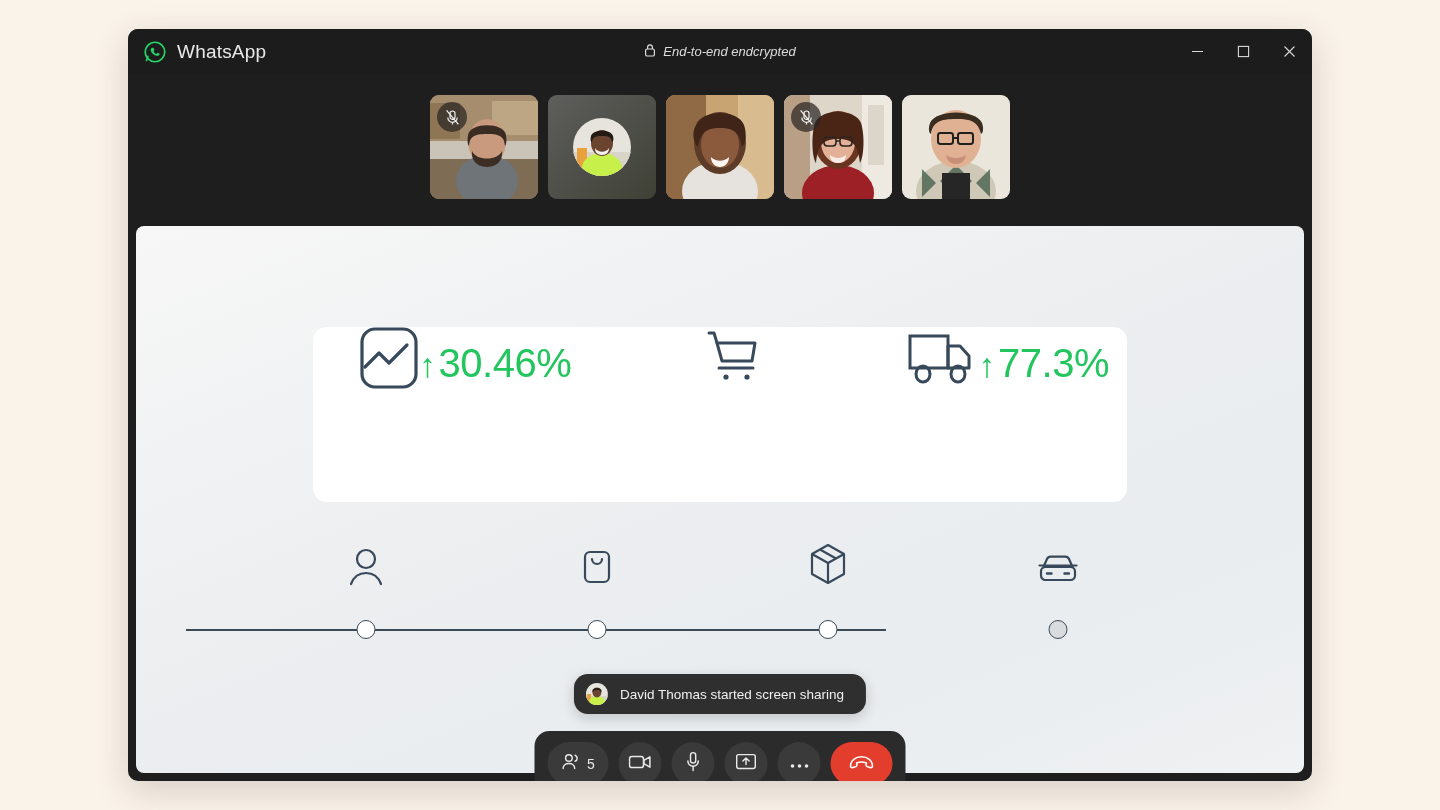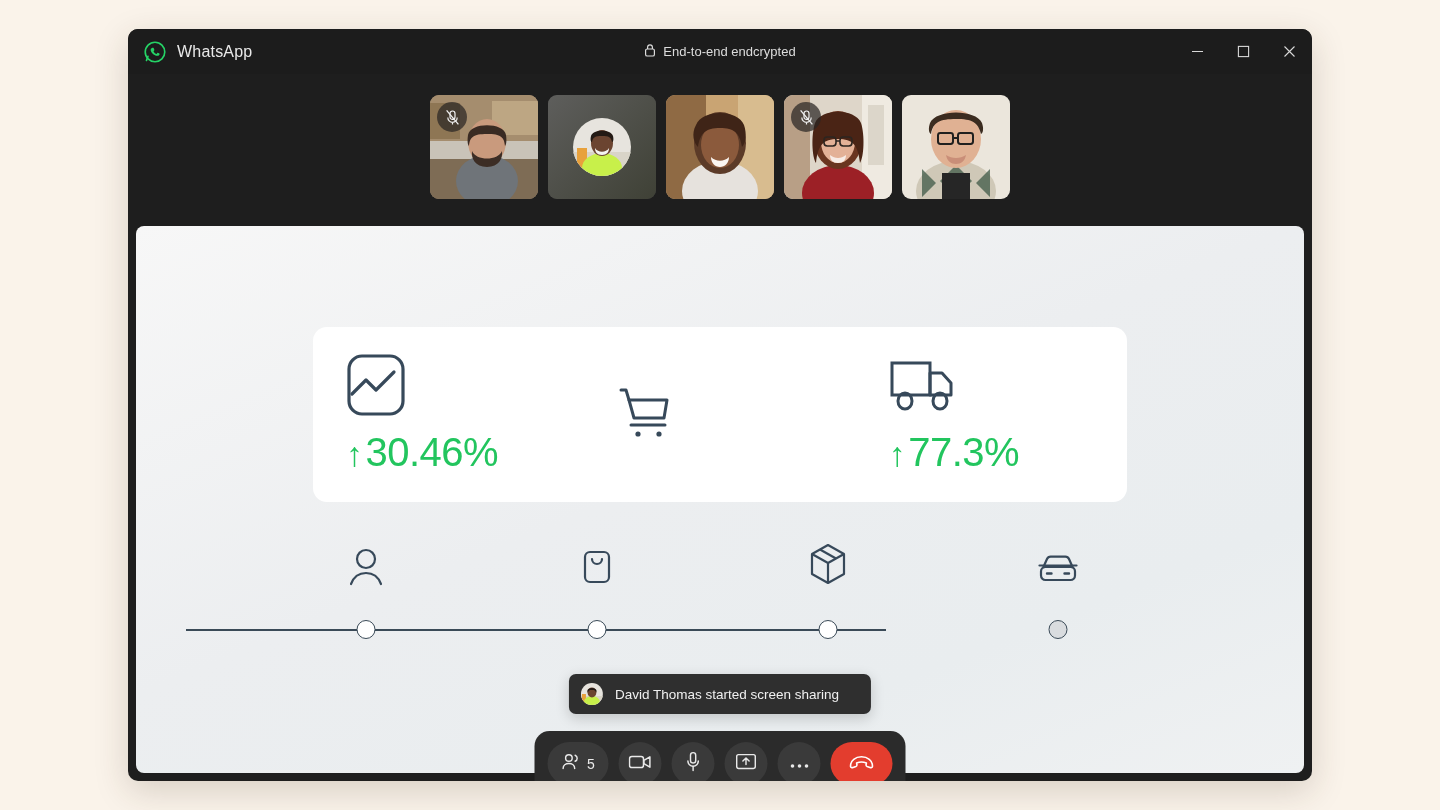--- a/index.html
+++ b/index.html
@@ -23,28 +23,28 @@
 
   
   .titlebar {
     position: relative;
     height: 45px;
     background: #1c1c1c;
     display: flex; align-items: center;
   }
   .brand { display: flex; align-items: center; gap: 11px; padding-left: 16px; }
   .wa-logo { width: 22px; height: 22px; display:block; }
-  .brand-name { color: #e9e9e9; font-size: 16px; letter-spacing: .2px; }
+  .brand-name { color: #e9e9e9; font-size: 19px; letter-spacing: .2px; }
   .title-center {
     position: absolute; left: 0; right: 0;
     display: flex; align-items: center; justify-content: center; gap: 7px;
     pointer-events: none;
   }
   .title-center .lock { width: 12px; height: 14px; }
-  .title-text { color: #dcdcdc; font-size: 13px; }
+  .title-text { color: #dcdcdc; font-size: 13px; font-style: italic; }
   .win-controls { position: absolute; right: 0; top: 0; height: 45px; display: flex; }
   .win-btn {
     width: 46px; height: 45px;
     display: flex; align-items: center; justify-content: center;
     color: #d8d8d8;
   }
 
   
   .strip {
     height: 146px;
@@ -88,21 +88,21 @@
   .metrics-card {
     position: absolute;
     left: 177px; top: 101px;
     width: 814px; height: 175px;
     background: #ffffff;
     border-radius: 14px;
     display: flex;
   }
   .metric {
     flex: 1;
-    display: flex; flex-direction: column;
+    display: flex; flex-direction: row;
     justify-content: center;
     padding-left: 33px;
   }
   .metric-icon { height: 62px; display: flex; align-items: center; }
   .metric-value {
     margin-top: 14px;
     color: #22c55e;
     font-size: 40px;
     font-weight: 400;
     letter-spacing: -.5px;
@@ -127,22 +127,22 @@
     transform: translateX(-50%);
   }
   .node.filled { background: #d9dcdf; }
 
   
   .toast {
     position: absolute;
     left: 50%; top: 645px; transform: translateX(-50%);
     display: flex; align-items: center; gap: 12px;
     background: #2f2f2f;
-    border-radius: 7px;
-    padding: 9px 32px 9px 12px;
+    border-radius: 14px;
+    padding: 9px 22px 9px 12px;
     box-shadow: 0 4px 14px rgba(0,0,0,.18);
   }
   .toast-avatar { width: 22px; height: 22px; border-radius: 50%; overflow: hidden; flex: 0 0 auto; }
   .toast-text { color: #f0f0f0; font-size: 13.5px; }
 
   
   .controlbar {
     position: absolute;
     left: 50%; top: 702px; transform: translateX(-50%);
     background: #2b2b2b;

